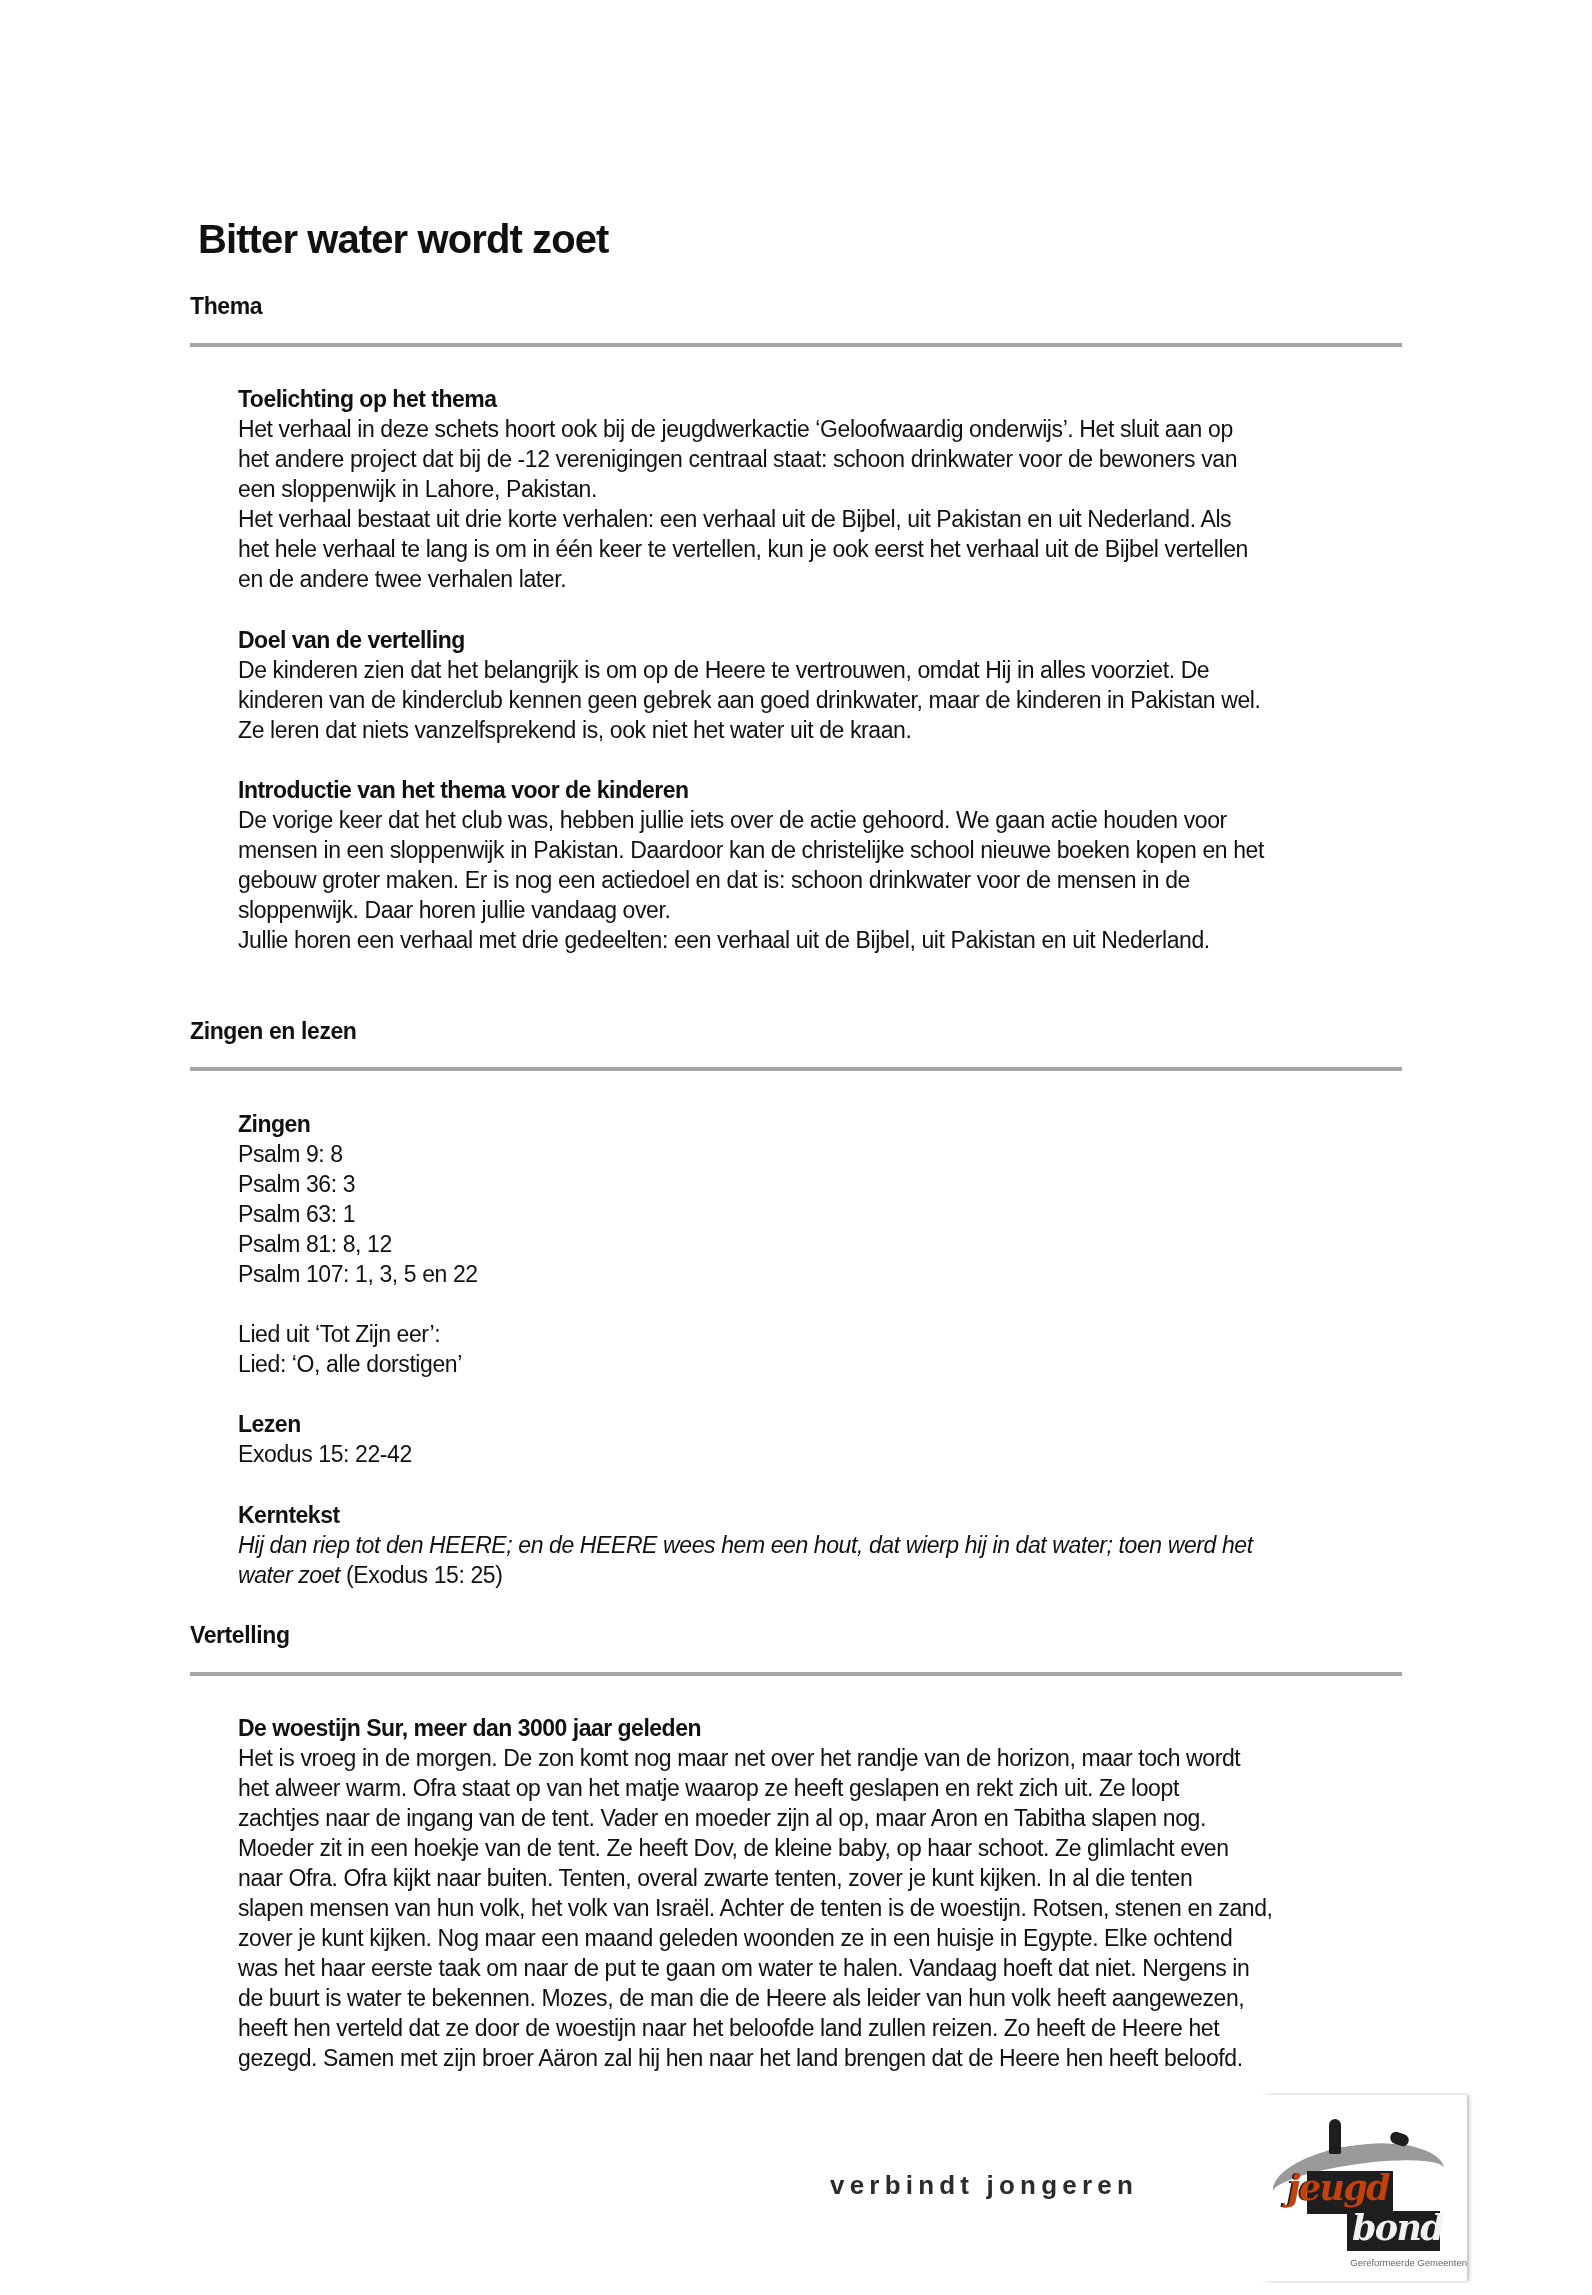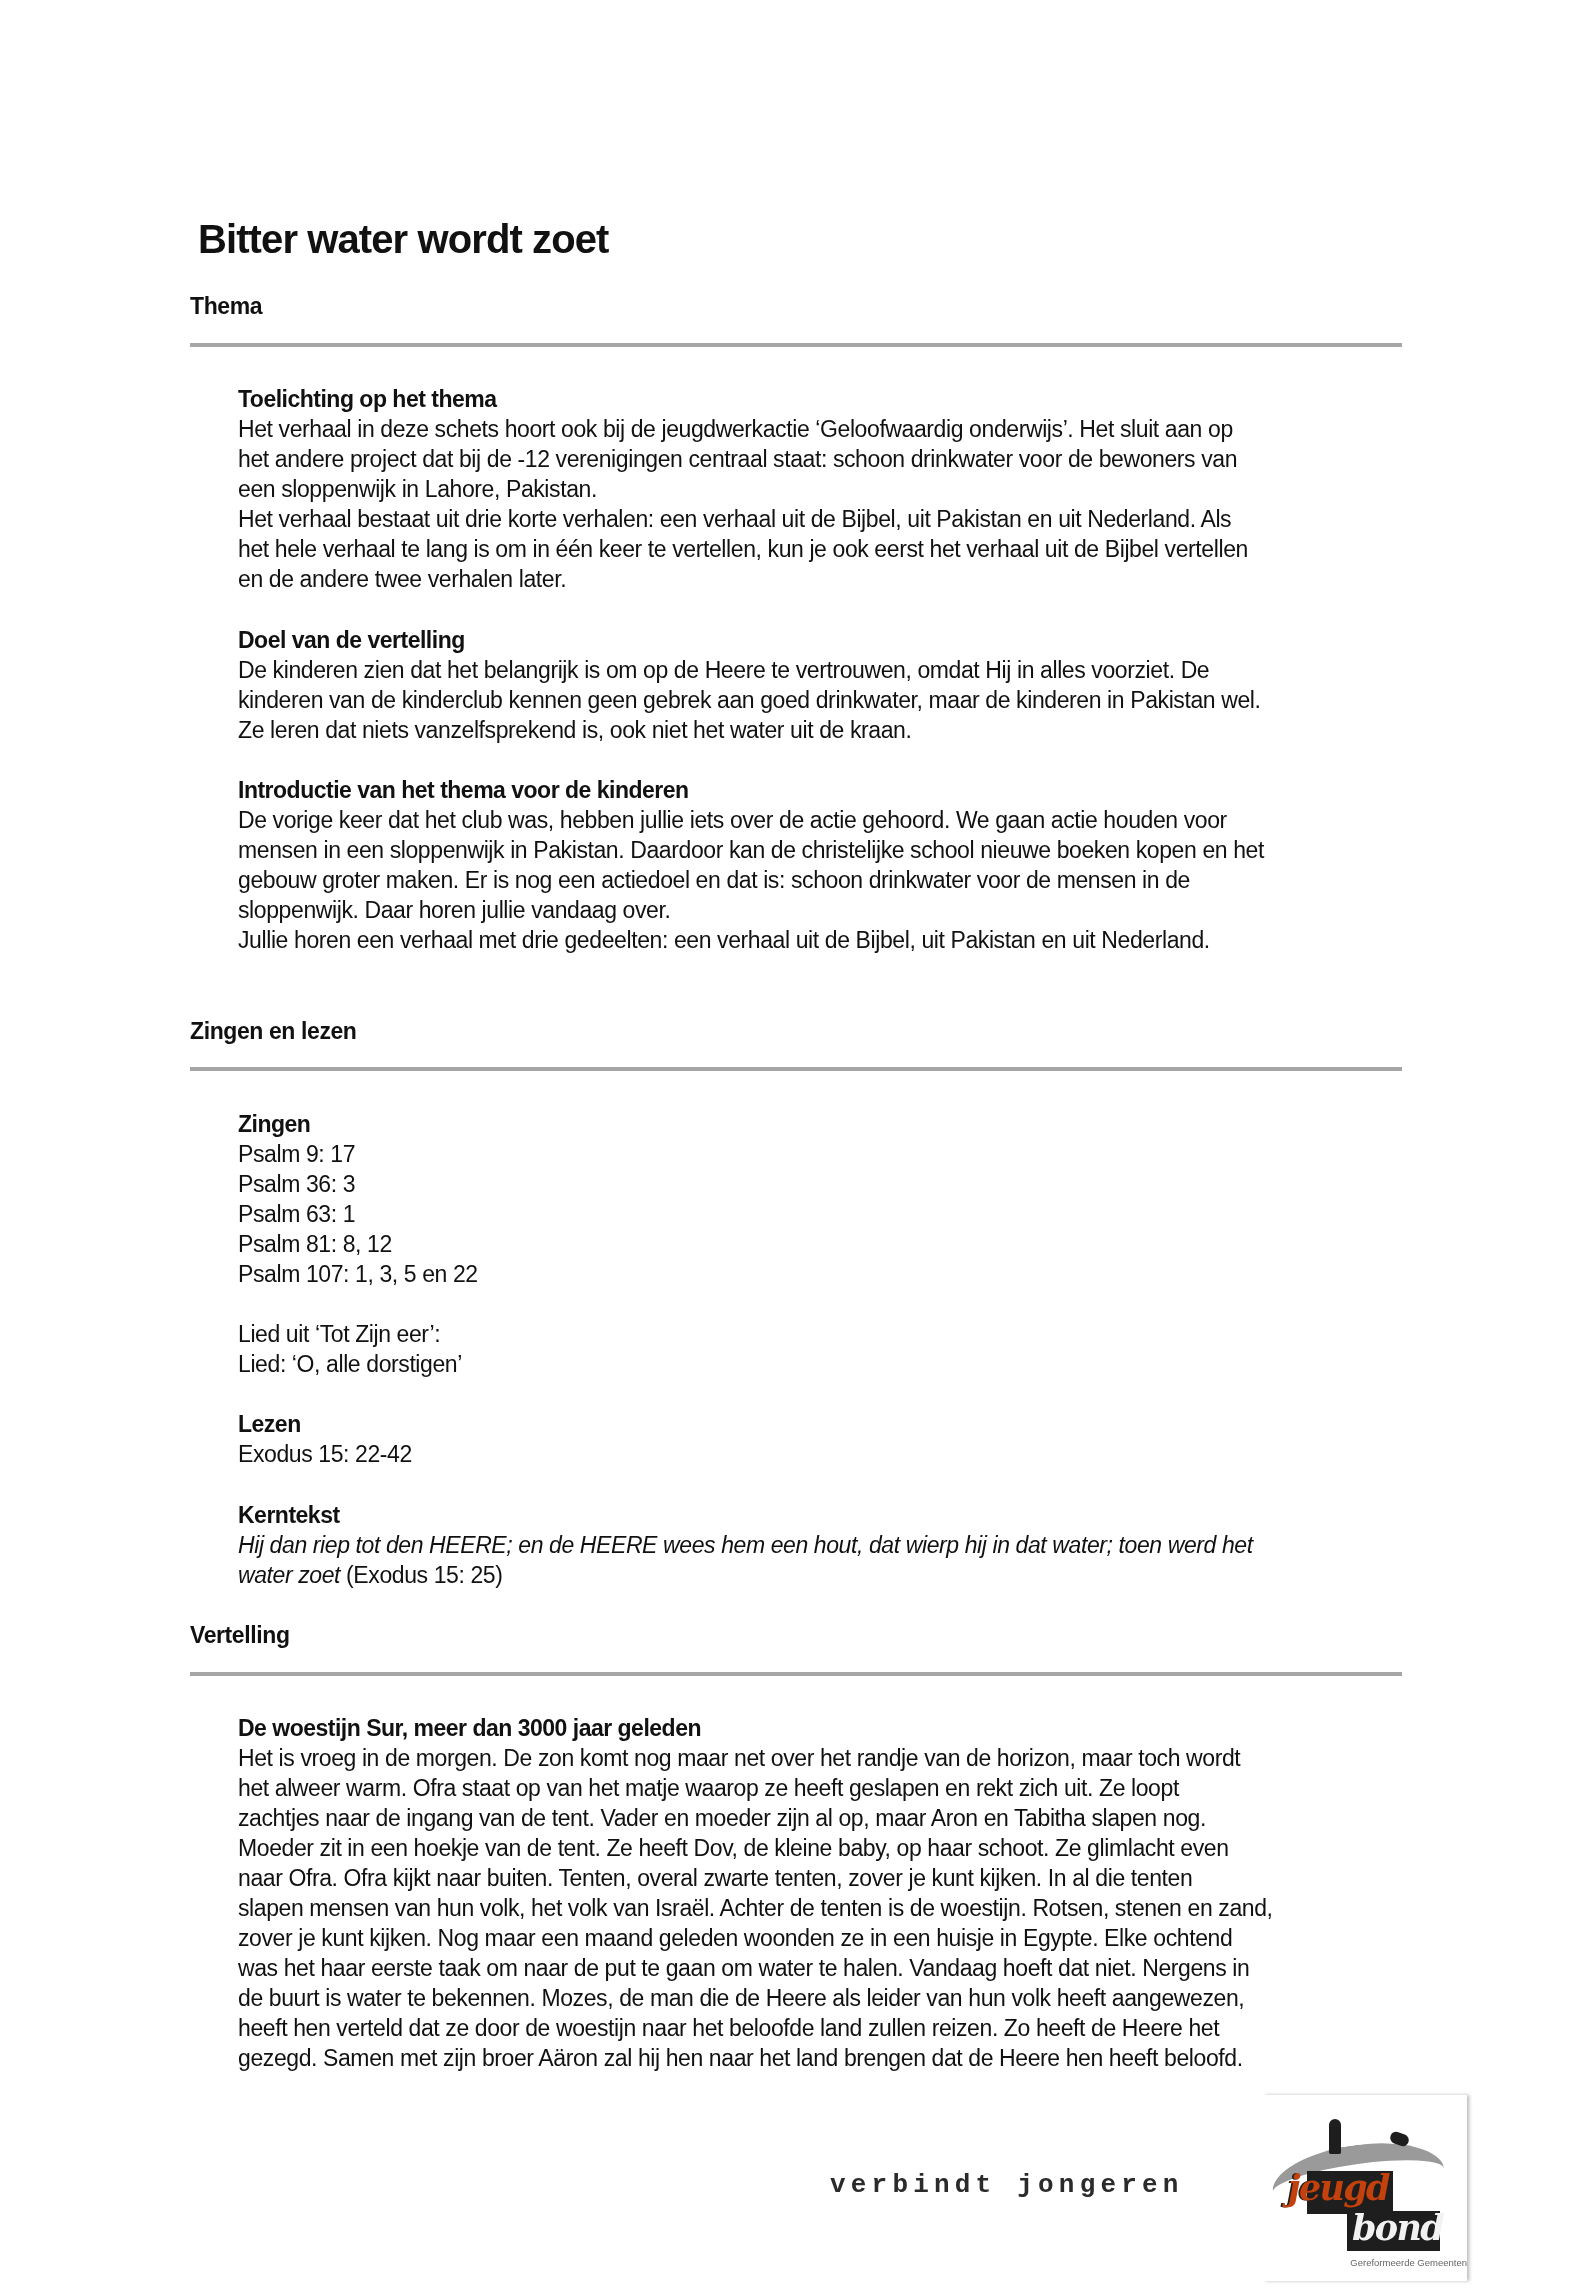--- a/index.html
+++ b/index.html
@@ -20,21 +20,21 @@
     .divider {
       position: absolute; left: 0; width: 1212px; height: 3.5px;
       background: #a6a6a6;
     }
     .block { position: absolute; left: 0; width: 1234px; font-size: 23px; line-height: 30px; letter-spacing: -0.4px; margin-left: 48px; }
     .block .h { font-weight: bold; display: block; letter-spacing: -0.5px; }
     .block .line { display: block; white-space: nowrap; }
     .it { font-style: italic; }
     .footer-slogan {
       position: absolute; left: 830px; top: 2170px;
-      font-family: Liberation Mono, monospace; font-weight: bold;
+      font-family: Liberation Sans, sans-serif; font-weight: bold;
       font-size: 26px; letter-spacing: 5.2px; color: #2b2b2b;
     }
     .logo {
       position: absolute; left: 1262px; top: 2095px; width: 205px; height: 186px;
       background: #ffffff; box-shadow: 2.6px 0 3.5px #bdbdbd;
     }
     .logo .arc {
       position: absolute; left: 10.4px; top: 50px; width: 173px; height: 52px;
       border-top: 19px solid #9a9a9a; border-radius: 50% 50% 0 0;
       transform: rotate(-8deg);
@@ -81,21 +81,21 @@
     <span class="line">gebouw groter maken. Er is nog een actiedoel en dat is: schoon drinkwater voor de mensen in de</span>
     <span class="line">sloppenwijk. Daar horen jullie vandaag over.</span>
     <span class="line">Jullie horen een verhaal met drie gedeelten: een verhaal uit de Bijbel, uit Pakistan en uit Nederland.</span>
   </div>
 
   <div class="sect" style="top:1018px">Zingen en lezen</div>
   <div class="divider" style="top:1067px"></div>
 
   <div class="block" style="top:1109px">
     <span class="h">Zingen</span>
-    <span class="line">Psalm 9: 17</span>
+    <span class="line">Psalm 9: 8</span>
     <span class="line">Psalm 36: 3</span>
     <span class="line">Psalm 63: 1</span>
     <span class="line">Psalm 81: 8, 12</span>
     <span class="line">Psalm 107: 1, 3, 5 en 22</span>
   </div>
 
   <div class="block" style="top:1319px">
     <span class="line">Lied uit ‘Tot Zijn eer’:</span>
     <span class="line">Lied: ‘O, alle dorstigen’</span>
   </div>

